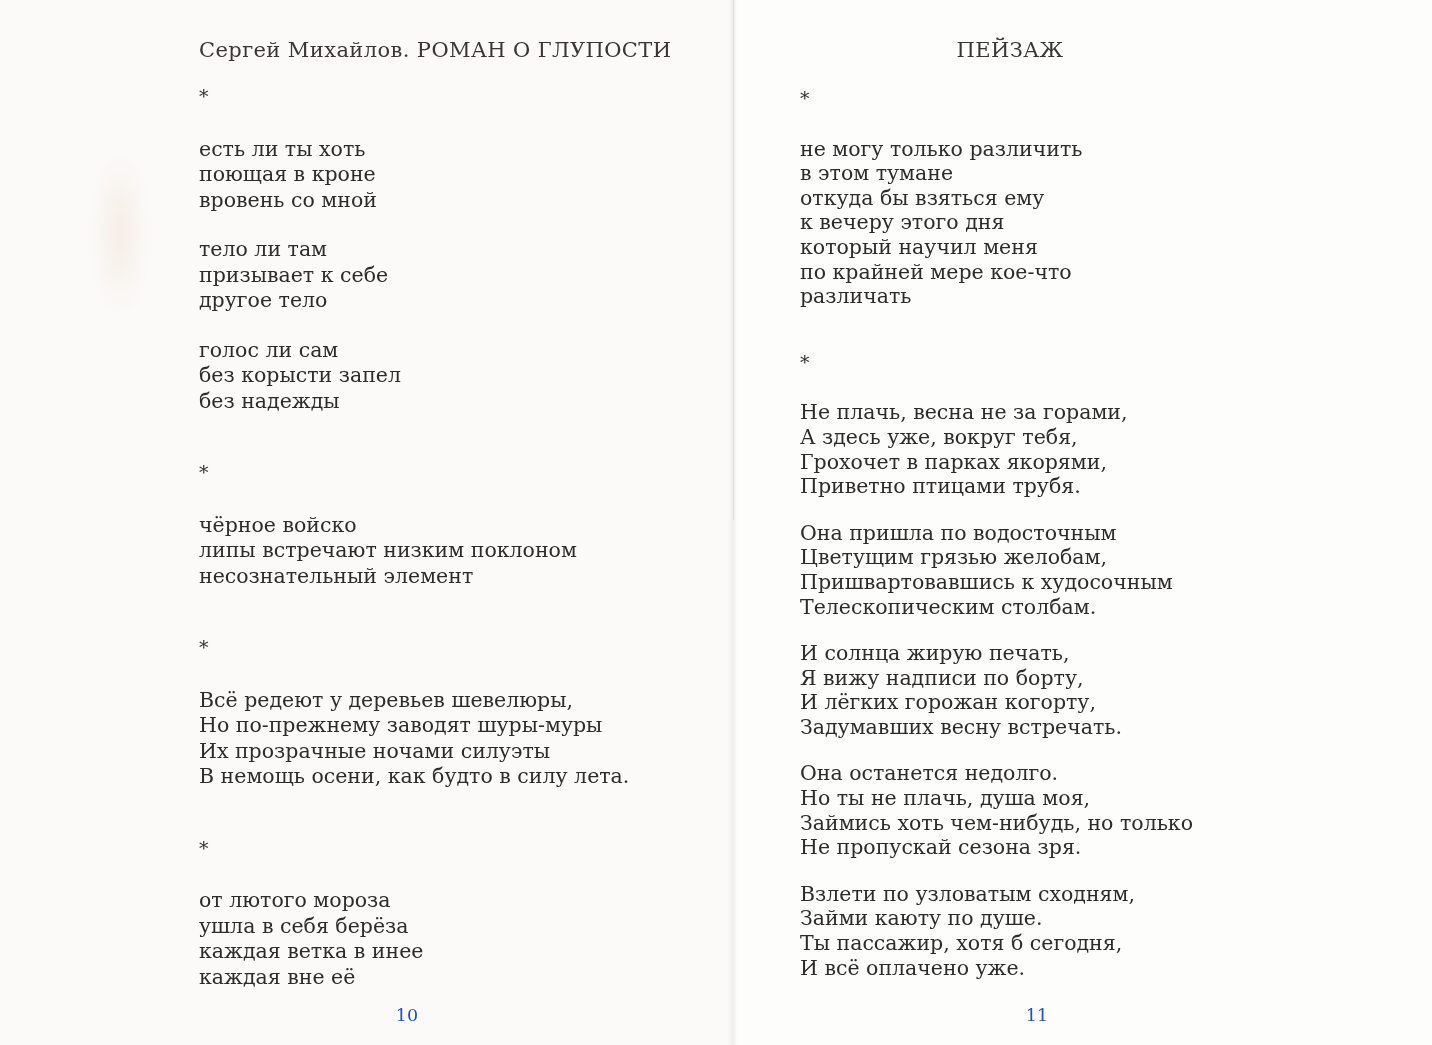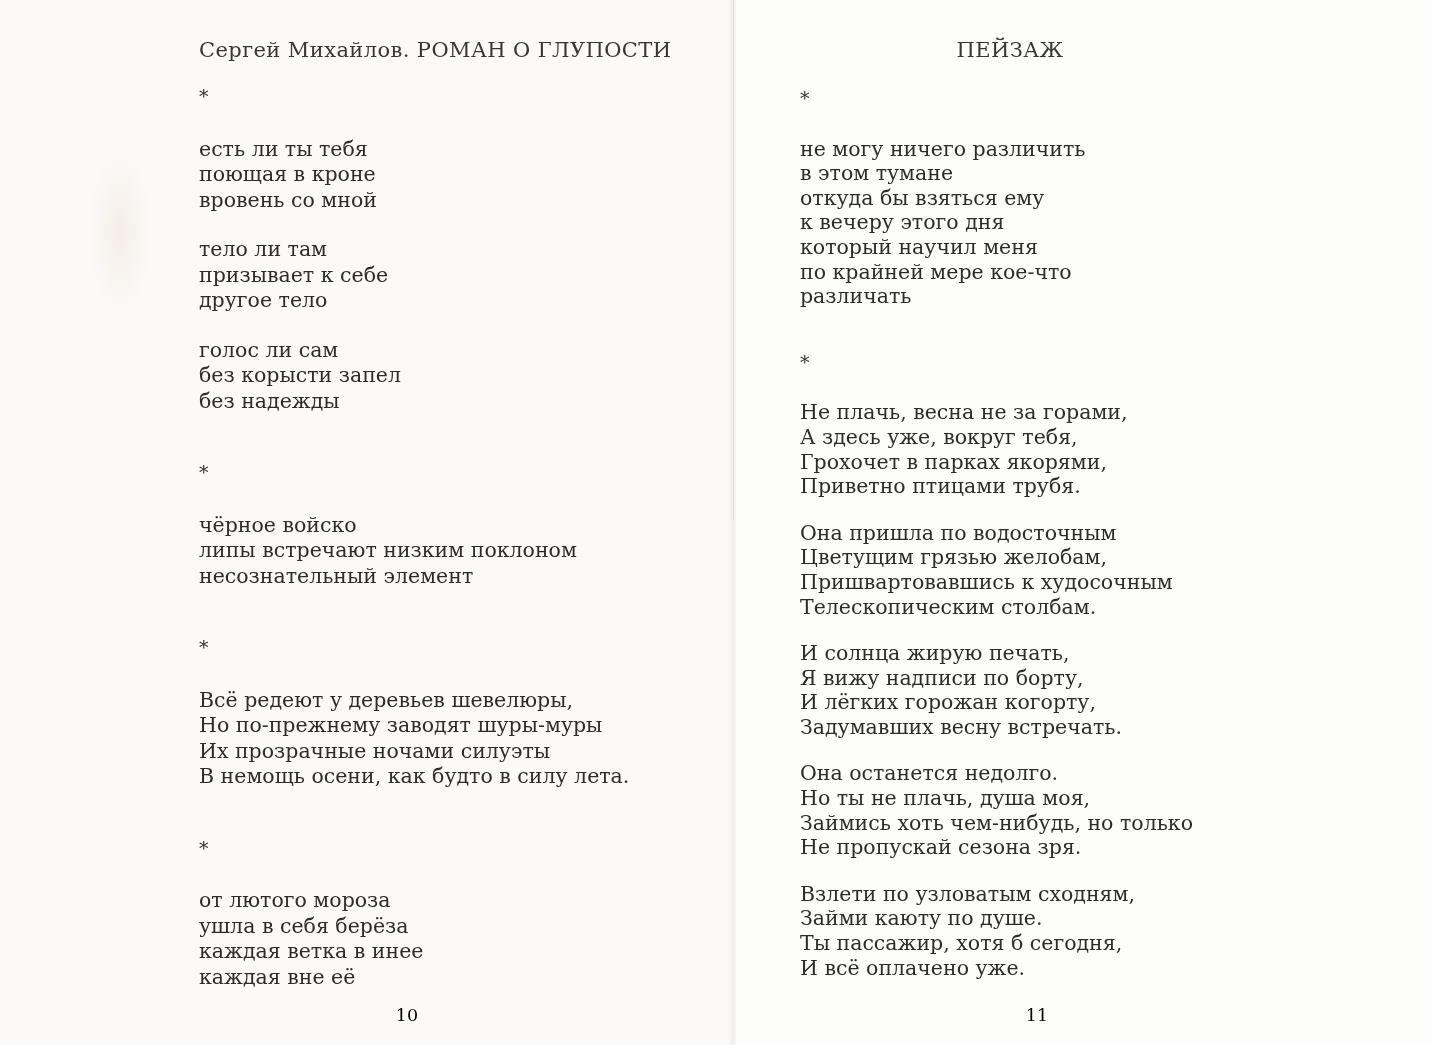--- a/index.html
+++ b/index.html
@@ -76,41 +76,41 @@
   #right-content .ast:first-child { margin-top: 0; }
   .ast {
     font-size: 19px;
     color: #34312f;
   }
   .page-number {
     position: absolute;
     top: 1005px;
     text-align: center;
     font-size: 17.5px;
-    color: #000000;
+    color: #1d4ed8;
   }
   #left-pagenum  { left: 199px; width: 416px; }
   #right-pagenum { left: 834px; width: 406px; }
 </style>
 </head>
 <body>
 
 <div id="scan">
 
   <div class="page-right-bg"></div>
   <div class="gutter"></div>
   <div class="gutter-line"></div>
   <div class="smudge"></div>
 
   <div id="left-page">
     <div class="running-header" id="left-header">Сергей Михайлов. РОМАН О ГЛУПОСТИ</div>
     <div class="poem" id="left-content">
         <div class="ast">*</div>
         <div class="stanza">
-          <div class="line">есть ли ты тебя</div>
+          <div class="line">есть ли ты хоть</div>
           <div class="line">поющая в кроне</div>
           <div class="line">вровень со мной</div>
         </div>
         <div class="stanza">
           <div class="line">тело ли там</div>
           <div class="line">призывает к себе</div>
           <div class="line">другое тело</div>
         </div>
         <div class="stanza">
           <div class="line">голос ли сам</div>
@@ -139,21 +139,21 @@
         </div>
       </div>
     <div class="page-number" id="left-pagenum">10</div>
   </div>
 
   <div id="right-page">
     <div class="running-header" id="right-header">ПЕЙЗАЖ</div>
     <div class="poem" id="right-content">
         <div class="ast">*</div>
         <div class="stanza">
-          <div class="line">не могу ничего различить</div>
+          <div class="line">не могу только различить</div>
           <div class="line">в этом тумане</div>
           <div class="line">откуда бы взяться ему</div>
           <div class="line">к вечеру этого дня</div>
           <div class="line">который научил меня</div>
           <div class="line">по крайней мере кое-что</div>
           <div class="line">различать</div>
         </div>
         <div class="ast">*</div>
         <div class="stanza">
           <div class="line">Не плачь, весна не за горами,</div>

